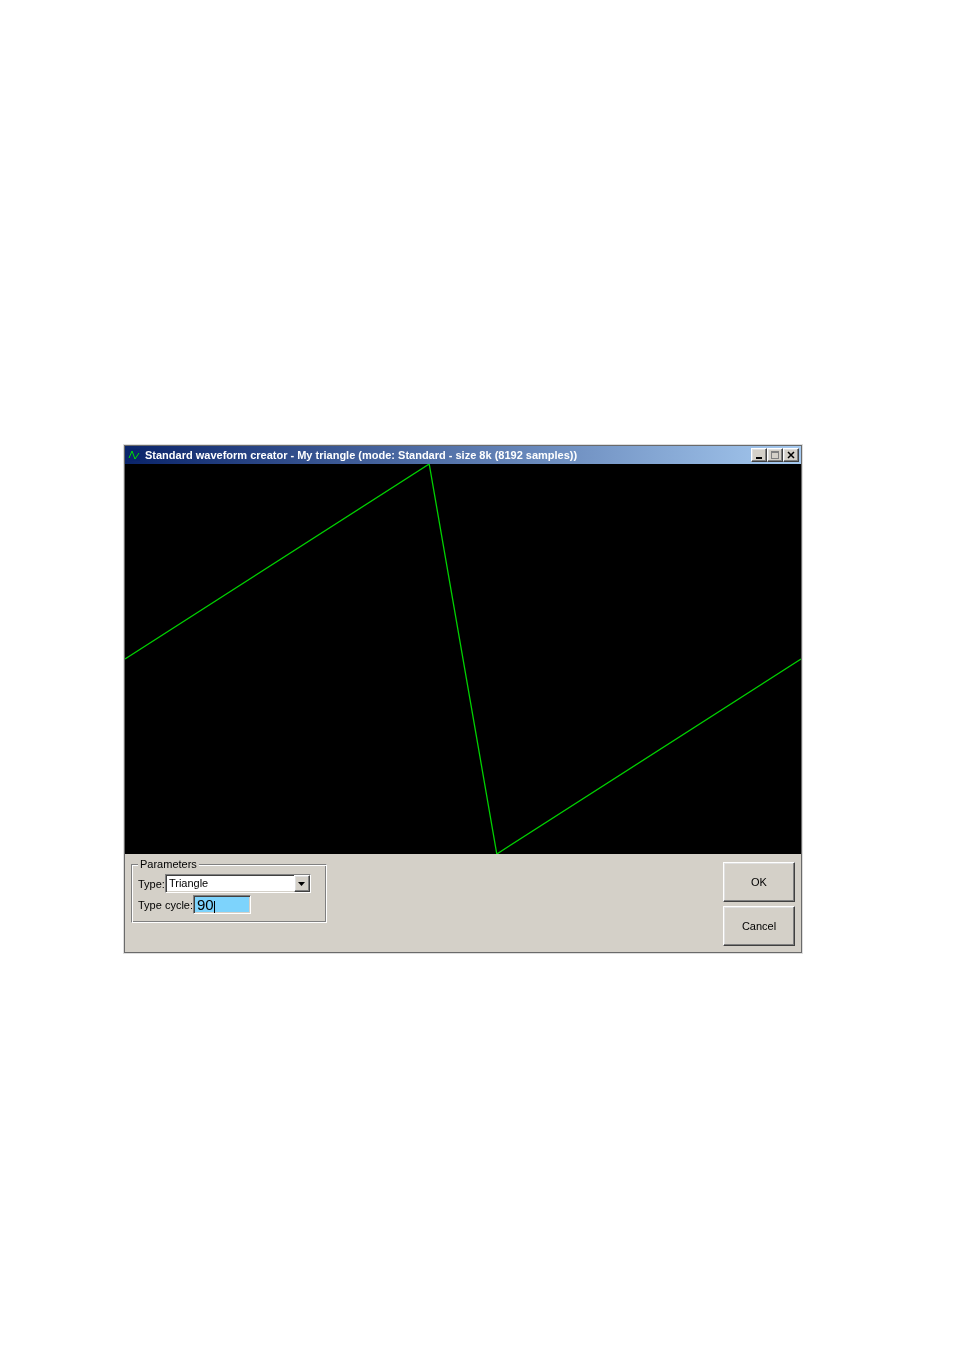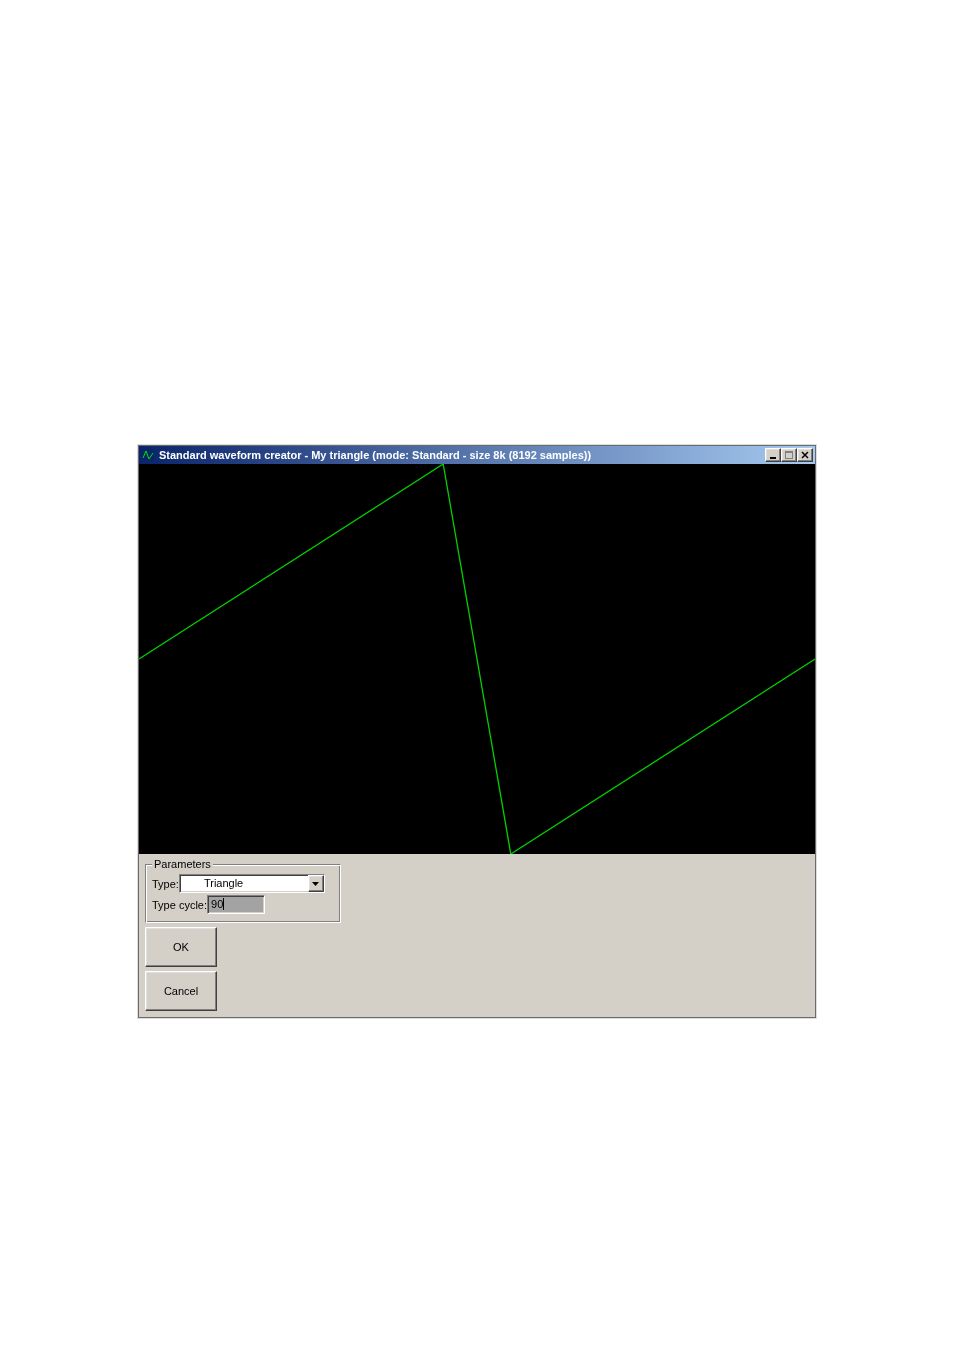--- a/index.html
+++ b/index.html
@@ -8,21 +8,21 @@
     padding: 0;
     background: #ffffff;
     width: 954px;
     height: 1350px;
     font-family: Tahoma, Arial, sans-serif;
     font-size: 11px;
     position: relative;
   }
   .window {
     position: absolute;
-    left: 138px;
+    left: 124px;
     top: 445px;
     width: 678px;
     border: 1px solid #6a6a6a;
     box-shadow: 0 0 0 1px #ddd;
     background: #d4d0c8;
   }
   .titlebar {
     height: 18px;
     background: linear-gradient(to right, #0a246a, #a6caf0);
     color: #fff;
@@ -79,21 +79,20 @@
     width: 100%;
     height: 390px;
     position: relative;
   }
   .waveform-view svg { width: 100%; height: 100%; display:block; }
   .bottom-panel {
     display: flex;
     align-items: flex-start;
     justify-content: space-between;
     padding: 4px 6px 6px 6px;
-    flex-direction: column;
   }
   fieldset.parameters {
     border: 1px solid #808080;
     border-right-color: #fff;
     border-bottom-color: #fff;
     box-shadow: inset 1px 1px 0 #fff, inset -1px -1px 0 #808080;
     margin: 0;
     padding: 2px 6px 6px 6px;
     width: 196px;
     position: relative;
@@ -118,21 +117,20 @@
   }
   .combo {
     display: inline-flex;
     align-items: stretch;
     height: 19px;
     background: #fff;
     border: 1px solid;
     border-color: #808080 #fff #fff #808080;
     box-shadow: inset 1px 1px 0 #404040, inset -1px -1px 0 #d4d0c8;
     width: 146px;
-    padding-left: 21px;
   }
   .combo .combo-text {
     flex: 1;
     font-size: 11px;
     padding: 1px 3px;
     line-height: 15px;
     color: #000;
     overflow: hidden;
     white-space: nowrap;
   }
@@ -142,25 +140,25 @@
     border: 1px solid;
     border-color: #fff #404040 #404040 #fff;
     box-shadow: inset -1px -1px 0 #808080, inset 1px 1px 0 #dfdfdf;
     display: inline-flex;
     align-items: center;
     justify-content: center;
   }
   .textbox {
     height: 19px;
     width: 58px;
-    background: #a3a3a3;
+    background: #7dd3fc;
     border: 1px solid;
     border-color: #808080 #fff #fff #808080;
     box-shadow: inset 1px 1px 0 #404040, inset -1px -1px 0 #d4d0c8;
-    font-size: 11px;
+    font-size: 15px;
     padding: 1px 3px;
     line-height: 15px;
     color: #000;
     position: relative;
   }
   .textbox .caret {
     display:inline-block;
     width:1px; height:12px;
     background:#000;
     vertical-align: text-bottom;

